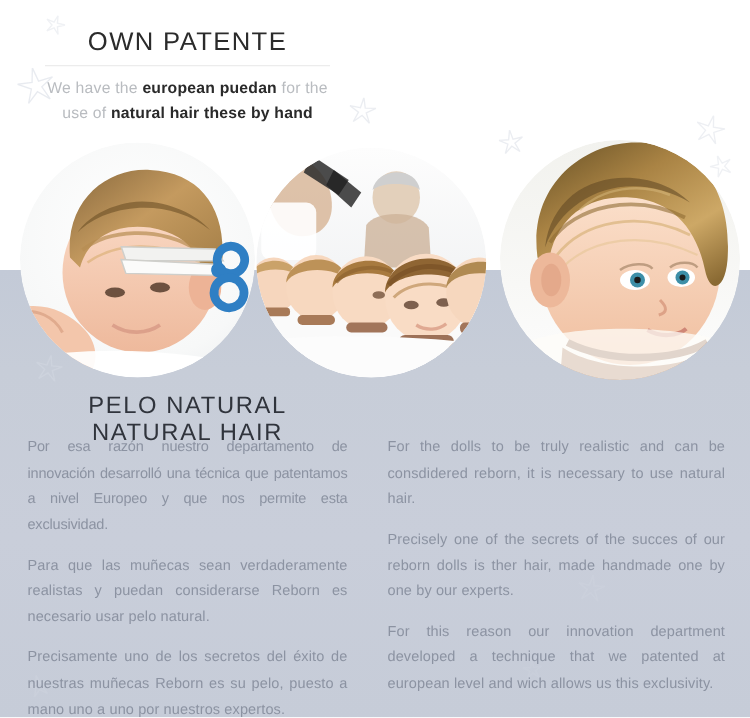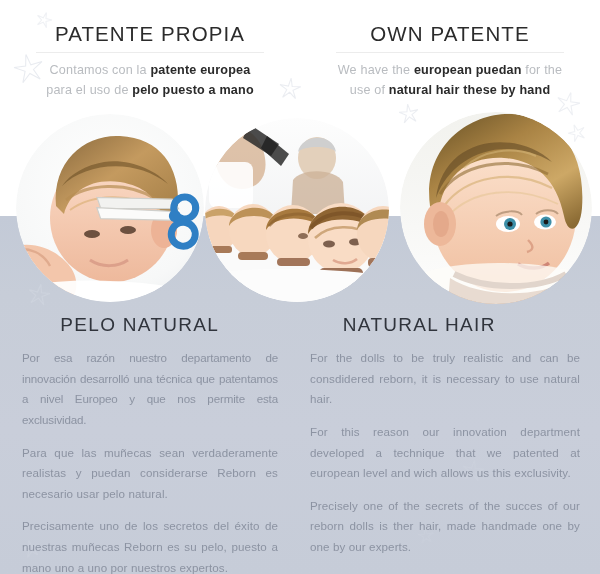--- a/index.html
+++ b/index.html
@@ -92,20 +92,21 @@
     box-shadow: 0 0 0 0 rgba(0,0,0,0);
   }
   .photo svg { display:block; }
 
   
   .sub-row {
     position: absolute;
     left: 0; top: 314px;
     width: 559px;
     display: flex;
+    flex-direction: column;
   }
   .sub-col {
     width: 300px;
     text-align: center;
     box-sizing: border-box;
     padding: 0 12px;
   }
   .sub-title {
     font-size: 19px;
     letter-spacing: 1.3px;
@@ -199,28 +200,20 @@
       </div>
       <div class="star" style="left: 418px; top: 528px; opacity: 0.22; transform: rotate(-6deg);">
         <svg width="16" height="16" viewBox="0 0 16 16">
           <polygon points="8.00,0.00 9.41,6.06 15.61,5.53 10.28,8.74 12.70,14.47 8.00,10.40 3.30,14.47 5.72,8.74 0.39,5.53 6.59,6.06" fill="none" stroke="#d3d8e2" stroke-width="1.1"></polygon>
         </svg>
       </div>
     </div>
 
   <div class="header-row">
 
-    <div class="header-col">
-      <div class="head-title">PATENTE PROPIA</div>
-      <div class="head-rule"></div>
-      <div class="head-sub">
-        <div><span>Contamos con la </span><b>patente europea</b></div>
-        <div><span>para el uso de </span><b>pelo puesto a mano</b></div>
-      </div>
-    </div>
 
     <div class="header-col">
       <div class="head-title">OWN PATENTE</div>
       <div class="head-rule"></div>
       <div class="head-sub">
         <div><span>We have the </span><b>european puedan</b><span> for the</span></div>
         <div><span>use of </span><b>natural hair these by hand</b></div>
       </div>
     </div>
   </div>
@@ -422,19 +415,19 @@
 
     <div class="body-col es">
       <p class="para tight">Por esa razón nuestro departamento de innovación desarrolló una técnica que patentamos a nivel Europeo y que nos permite esta exclusividad.</p>
       <p class="para">Para que las muñecas sean verdaderamente realistas y puedan considerarse Reborn es necesario usar pelo natural.</p>
       <p class="para">Precisamente uno de los secretos del éxito de nuestras muñecas Reborn es su pelo, puesto a mano uno a uno por nuestros expertos.</p>
 
     </div>
 
     <div class="body-col en">
       <p class="para">For the dolls to be truly realistic and can be consdidered reborn, it is necessary to use natural hair.</p>
+      <p class="para">Precisely one of the secrets of the succes of our reborn dolls is ther hair, made handmade one by one by our experts.</p>
       <p class="para">For this reason our innovation department developed a technique that we patented at european level and wich allows us this exclusivity.</p>
-      <p class="para">Precisely one of the secrets of the succes of our reborn dolls is ther hair, made handmade one by one by our experts.</p>
       <p class="para strong">We are different from the competition thanks to these details.</p>
     </div>
   </div>
 
 </div>
 
 </body></html>

